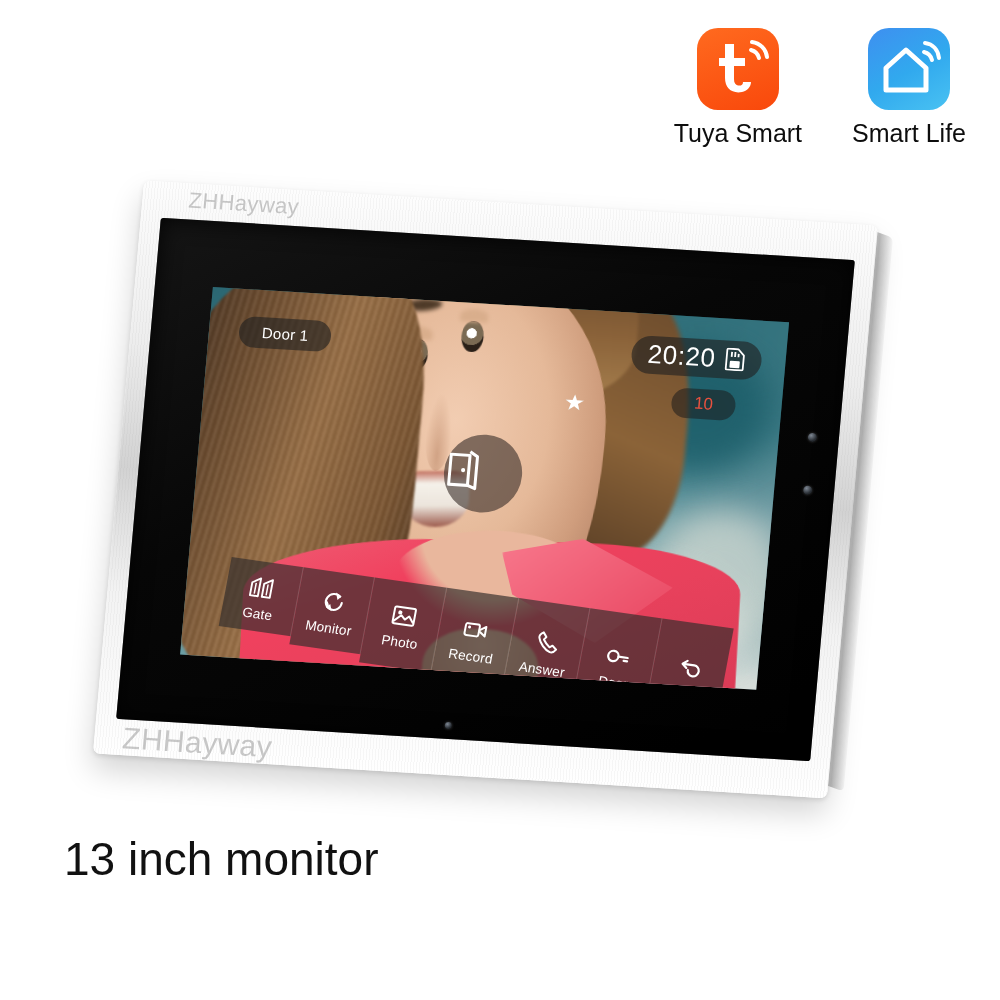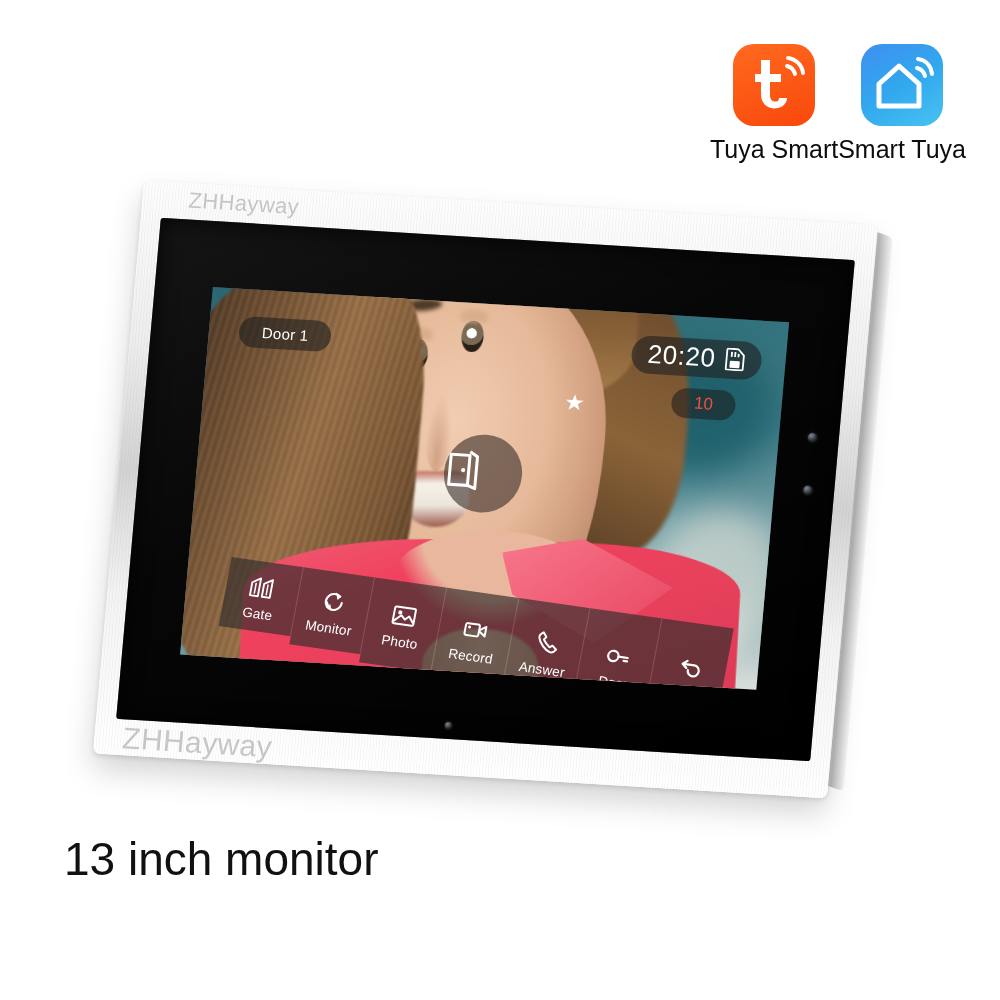--- a/index.html
+++ b/index.html
@@ -17,21 +17,21 @@
   .brand-mark { position: relative; width: 150px; height: 105px; margin-left: 8px; }
   .brand-mark svg { width: 150px; height: 105px; display: block; }
   .brand-word {
     position: absolute; left: 8px; top: 100px;
     font-size: 31px; font-weight: 700; color: #231f20;
     letter-spacing: -0.4px;
     font-family: "DejaVu Sans", sans-serif;
   }
 
   
-  .badges { position: absolute; right: 34px; top: 44px; display: flex; align-items: flex-start; }
+  .badges { position: absolute; right: 34px; top: 28px; display: flex; gap: 50px; align-items: flex-start; }
   .badge { display: flex; flex-direction: column; align-items: center; }
   .badge-icon { width: 82px; height: 82px; border-radius: 21px; position: relative; overflow: hidden; }
   .badge-icon.tuya { background: linear-gradient(160deg,#ff6a1f 0%, #f9480b 100%); }
   .badge-icon.life { background: linear-gradient(150deg,#3e8ff0 0%, #31a9ee 52%, #49c2f2 100%); }
   .badge-icon svg { position: absolute; left: 0; top: 0; width: 82px; height: 82px; }
   .badge-label {
     margin-top: 9px; font-size: 25px; color: #0d0d0d; font-weight: 400;
     white-space: nowrap; font-family: "Liberation Sans", sans-serif;
   }
 
@@ -296,21 +296,21 @@
     </div>
 
     <div class="badge">
       <div class="badge-icon life">
         <svg viewBox="0 0 82 82" xmlns="http://www.w3.org/2000/svg">
           <path d="M18 40 L38 22 L58 40 L58 62 L18 62 Z" fill="none" stroke="#fff" stroke-width="5" stroke-linejoin="round"></path>
           <path d="M56 24 C60 25 63 28 64 32" stroke="#fff" stroke-width="4" fill="none" stroke-linecap="round"></path>
           <path d="M57 15 C65 16 70 22 71 30" stroke="#fff" stroke-width="4" fill="none" stroke-linecap="round"></path>
         </svg>
       </div>
-      <div class="badge-label">Smart Tuya</div>
+      <div class="badge-label">Smart Life</div>
     </div>
 
   </div>
 
   <div class="device-stage">
     <div class="device-wrap">
 
       <div class="side-wall"></div>
       <div class="frame"></div>
 

